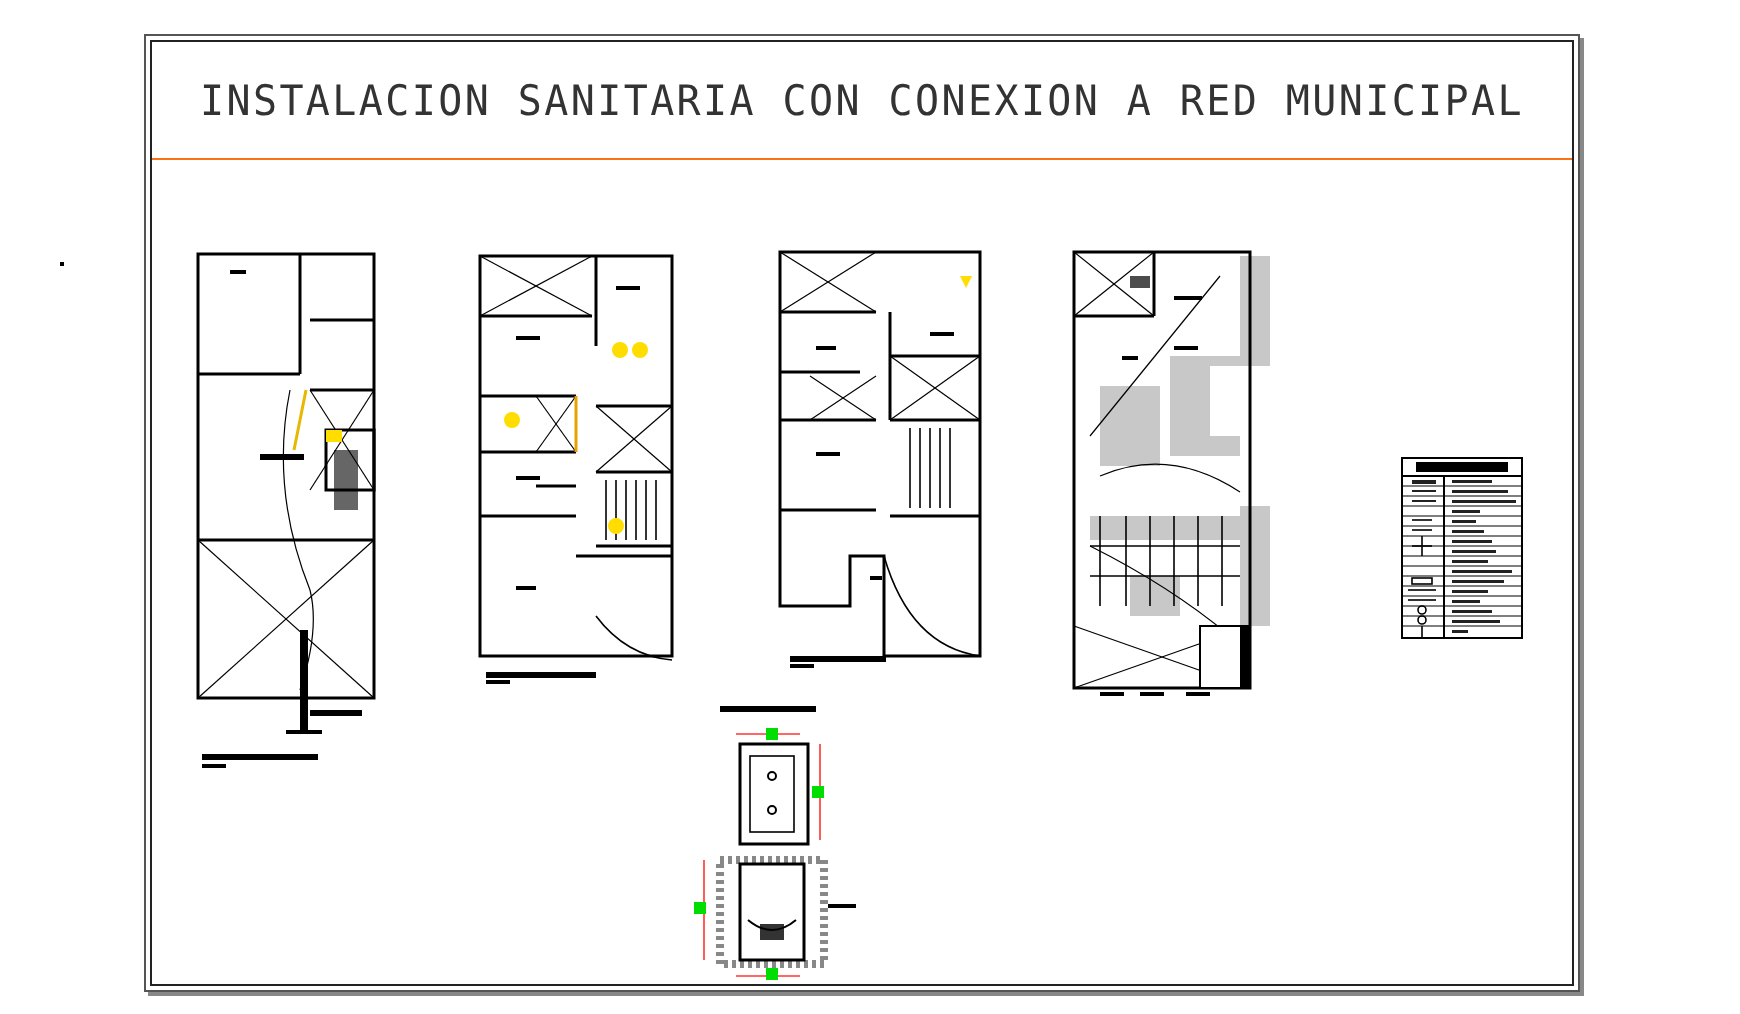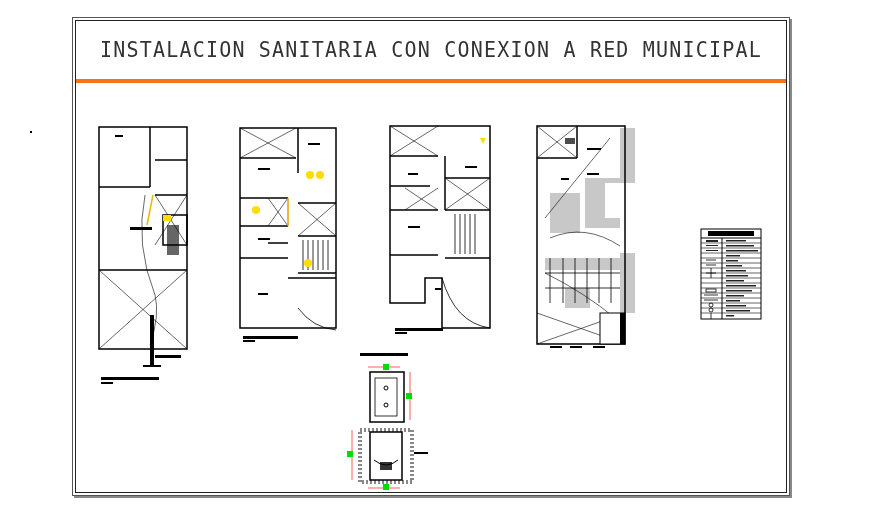--- a/index.html
+++ b/index.html
@@ -1,19 +1,19 @@
 <!DOCTYPE html>
 <html><head>
 <meta charset="utf-8">
 <style>
   html,body{margin:0;padding:0;background:#fff;}
   body{width:870px;height:507px;position:relative;overflow:hidden;font-family:"DejaVu Sans Mono",monospace;}
   .frame{position:absolute;left:72px;top:17px;width:716px;height:477px;border:1px solid #555;box-shadow:2px 2px 0 #888;}
   .frame-inner{position:absolute;left:2px;top:2px;right:2px;bottom:2px;border:1px solid #222;}
-  .title-bar{position:absolute;left:0;top:0;right:0;height:58px;border-bottom:4px solid #f97316;display:flex;align-items:center;justify-content:center;}
+  .title-bar{position:absolute;left:0;top:0;right:0;height:58px;border-bottom:1px solid #f97316;display:flex;align-items:center;justify-content:center;}
   .title{font-family:"DejaVu Sans Mono",monospace;font-size:20px;letter-spacing:1.2px;color:#333;font-weight:normal;transform:scaleY(1.05);}
   svg{position:absolute;}
   .dot{position:absolute;left:30px;top:131px;width:2px;height:2px;background:#000;}
 </style>
 </head>
 <body>
 
 <div class="dot"></div>
 
 <div class="frame">

